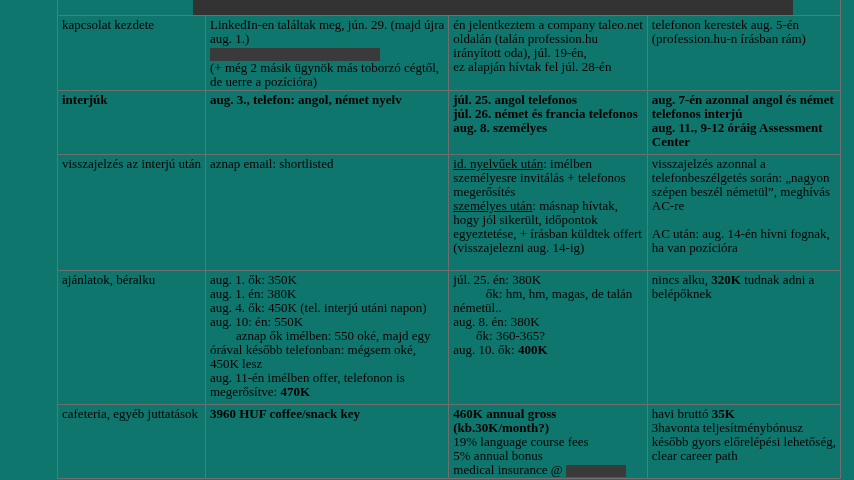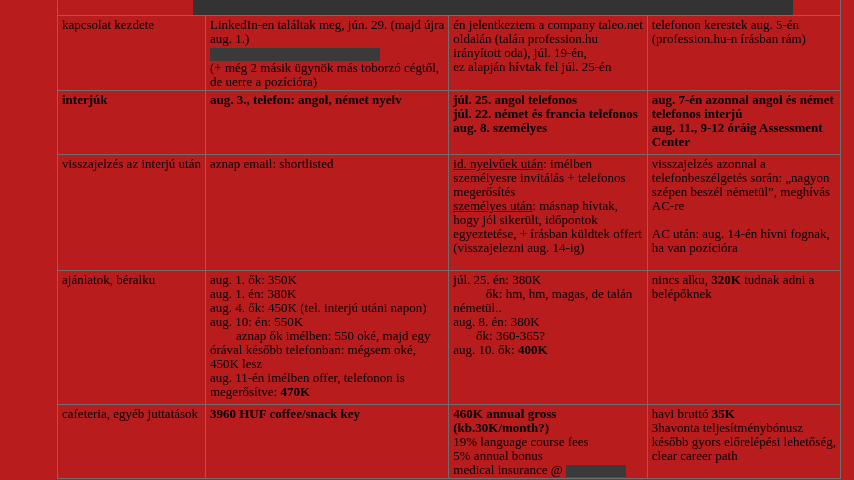--- a/index.html
+++ b/index.html
@@ -1,19 +1,19 @@
 <!DOCTYPE html>
 <html><head>
 <meta charset="utf-8">
 <style>
   html,body{margin:0;padding:0;background:#ffffff;}
   .page{
     position:relative;
     width:854px;height:480px;
-    background:#b91c1c;
+    background:#0f766e;
     font-family:"Liberation Serif", serif;
     font-size:13px;
     color:#000000;
     overflow:hidden;
   }
   table.offers{
     position:absolute;left:57px;top:0;
     border-collapse:collapse;
     table-layout:fixed;
   }
@@ -71,37 +71,37 @@
             <div class="line"><span>LinkedIn-en találtak meg, jún. 29. (majd újra</span></div>
             <div class="line"><span>aug. 1.)</span></div>
             <div class="line"><span class="redaction redact-line"></span></div>
             <div class="line"><span>(+ még 2 másik ügynök más toborzó cégtől,</span></div>
             <div class="line"><span>de uerre a pozícióra)</span></div>
           </td>
           <td>
             <div class="line"><span>én jelentkeztem a company taleo.net</span></div>
             <div class="line"><span>oldalán (talán profession.hu</span></div>
             <div class="line"><span>irányított oda), júl. 19-én,</span></div>
-            <div class="line"><span>ez alapján hívtak fel júl. 25-én</span></div>
+            <div class="line"><span>ez alapján hívtak fel júl. 28-én</span></div>
           </td>
           <td>
             <div class="line"><span>telefonon kerestek aug. 5-én</span></div>
             <div class="line"><span>(profession.hu-n írásban rám)</span></div>
           </td>
         </tr>
         <tr class="r2">
           <td>
             <div class="line">interjúk</div>
           </td>
           <td>
             <div class="line"><span>aug. 3., telefon: angol, német nyelv</span></div>
           </td>
           <td>
             <div class="line"><span>júl. 25. angol telefonos</span></div>
-            <div class="line"><span>júl. 22. német és francia telefonos</span></div>
+            <div class="line"><span>júl. 26. német és francia telefonos</span></div>
             <div class="line"><span>aug. 8. személyes</span></div>
           </td>
           <td>
             <div class="line"><span>aug. 7-én azonnal angol és német</span></div>
             <div class="line"><span>telefonos interjú</span></div>
             <div class="line"><span>aug. 11., 9-12 óráig Assessment</span></div>
             <div class="line"><span>Center</span></div>
           </td>
         </tr>
         <tr class="r3">

